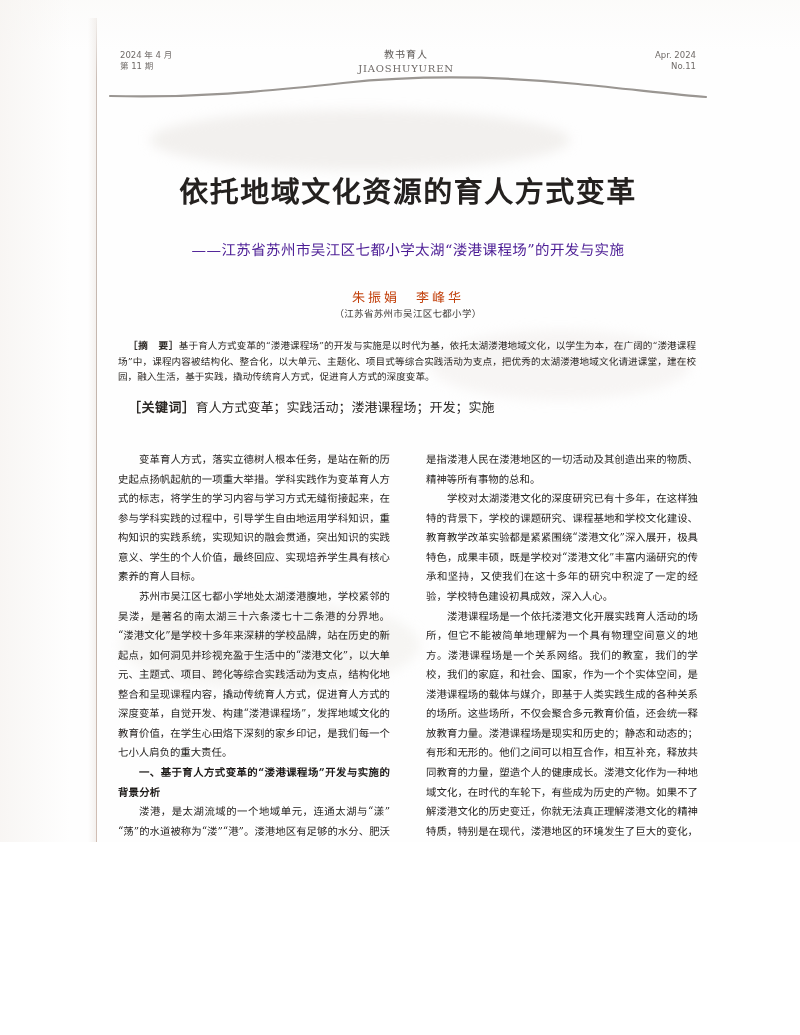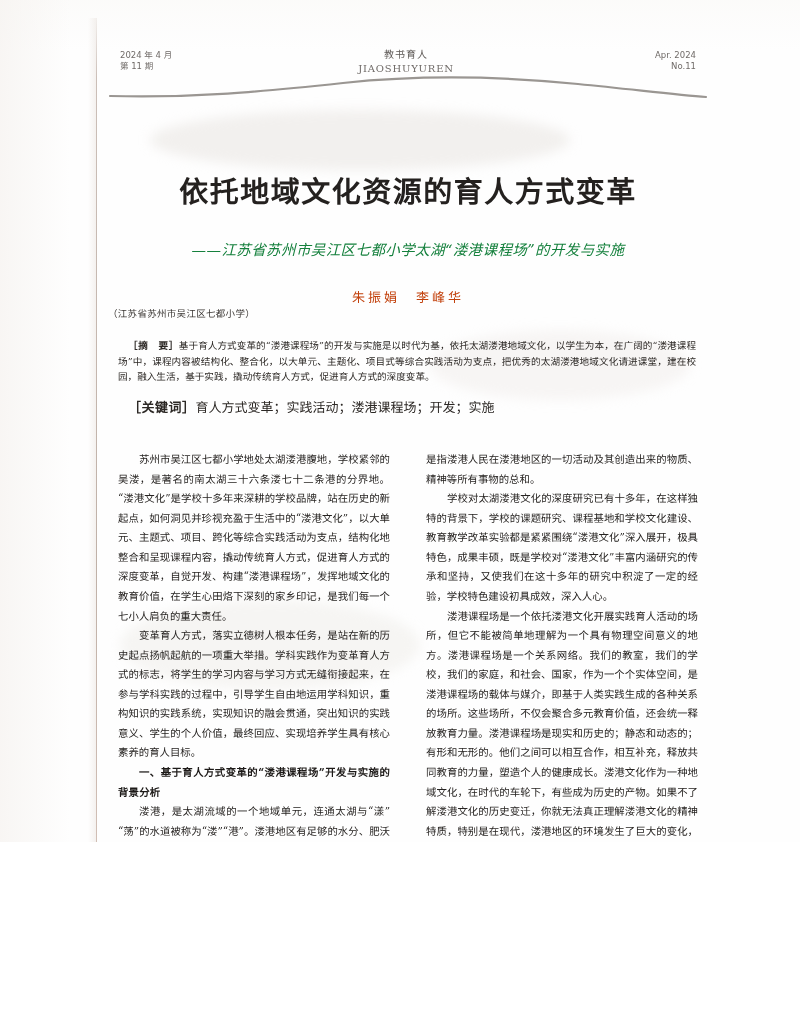--- a/index.html
+++ b/index.html
@@ -116,40 +116,39 @@
   }
   .subtitle {
     position: absolute;
     left: 0;
     top: 238px;
     width: 600px;
     text-align: center;
     font-family: "DejaVu Serif", "Liberation Serif", serif;
     font-size: 14.5px;
     letter-spacing: 0.4px;
-    color: #15803d;
-    font-style: italic;
+    color: #4c1d95;
   }
   .authors {
     position: absolute;
     left: 0;
     top: 287px;
     width: 600px;
     text-align: center;
     font-family: "DejaVu Serif", "Liberation Serif", serif;
     font-size: 13px;
     letter-spacing: 3px;
     color: #c2410c;
   }
   .affil {
     position: absolute;
     left: 0;
     top: 306px;
     width: 600px;
-    text-align: left;
+    text-align: center;
     font-size: 9.5px;
     letter-spacing: 0.3px;
     color: #3a3633;
     font-family: "DejaVu Serif", "Liberation Serif", serif;
   }
 
   
   .abstract {
     position: absolute;
     left: 10px;
@@ -272,22 +271,22 @@
     <div class="authors">朱振娟　李峰华</div>
     <div class="affil">（江苏省苏州市吴江区七都小学）</div>
 
     <div class="abstract"><span class="lbl">［摘　要］</span><span>基于育人方式变革的“溇港课程场”的开发与实施是以时代为基，依托太湖溇港地域文化，以学生为本，在广阔的“溇港课程场”中，课程内容被结构化、整合化，以大单元、主题化、项目式等综合实践活动为支点，把优秀的太湖溇港地域文化请进课堂，建在校园，融入生活，基于实践，撬动传统育人方式，促进育人方式的深度变革。</span></div>
 
     <div class="keywords"><span class="lbl">［关键词］</span><span>育人方式变革；实践活动；溇港课程场；开发；实施</span></div>
 
     <div class="cols">
 
       <div class="col col-left">
+        <p>变革育人方式，落实立德树人根本任务，是站在新的历史起点扬帆起航的一项重大举措。学科实践作为变革育人方式的标志，将学生的学习内容与学习方式无缝衔接起来，在参与学科实践的过程中，引导学生自由地运用学科知识，重构知识的实践系统，实现知识的融会贯通，突出知识的实践意义、学生的个人价值，最终回应、实现培养学生具有核心素养的育人目标。</p>
         <p>苏州市吴江区七都小学地处太湖溇港腹地，学校紧邻的吴溇，是著名的南太湖三十六条溇七十二条港的分界地。“溇港文化”是学校十多年来深耕的学校品牌，站在历史的新起点，如何洞见并珍视充盈于生活中的“溇港文化”，以大单元、主题式、项目、跨化等综合实践活动为支点，结构化地整合和呈现课程内容，撬动传统育人方式，促进育人方式的深度变革，自觉开发、构建“溇港课程场”，发挥地域文化的教育价值，在学生心田烙下深刻的家乡印记，是我们每一个七小人肩负的重大责任。</p>
-        <p>变革育人方式，落实立德树人根本任务，是站在新的历史起点扬帆起航的一项重大举措。学科实践作为变革育人方式的标志，将学生的学习内容与学习方式无缝衔接起来，在参与学科实践的过程中，引导学生自由地运用学科知识，重构知识的实践系统，实现知识的融会贯通，突出知识的实践意义、学生的个人价值，最终回应、实现培养学生具有核心素养的育人目标。</p>
         <p class="sec-head">一、基于育人方式变革的“溇港课程场”开发与实施的背景分析</p>
         <p>溇港，是太湖流域的一个地域单元，连通太湖与“漾”“荡”的水道被称为“溇”“港”。溇港地区有足够的水分、肥沃的土地，特别适合耕种，盛产水稻、小麦和油菜，养蚕业发达，水产丰富。千百年来，当地百姓安居一隅，勤于耕种，尊儒重教，民风淳朴，勇于拼搏。由此可见，“溇港文化”</p>
       </div>
 
       <div class="col col-right">
         <p style="text-indent:0">是指溇港人民在溇港地区的一切活动及其创造出来的物质、精神等所有事物的总和。</p>
         <p>学校对太湖溇港文化的深度研究已有十多年，在这样独特的背景下，学校的课题研究、课程基地和学校文化建设、教育教学改革实验都是紧紧围绕“溇港文化”深入展开，极具特色，成果丰硕，既是学校对“溇港文化”丰富内涵研究的传承和坚持，又使我们在这十多年的研究中积淀了一定的经验，学校特色建设初具成效，深入人心。</p>
         <p>溇港课程场是一个依托溇港文化开展实践育人活动的场所，但它不能被简单地理解为一个具有物理空间意义的地方。溇港课程场是一个关系网络。我们的教室，我们的学校，我们的家庭，和社会、国家，作为一个个实体空间，是溇港课程场的载体与媒介，即基于人类实践生成的各种关系的场所。这些场所，不仅会聚合多元教育价值，还会统一释放教育力量。溇港课程场是现实和历史的；静态和动态的；有形和无形的。他们之间可以相互合作，相互补充，释放共同教育的力量，塑造个人的健康成长。溇港文化作为一种地域文化，在时代的车轮下，有些成为历史的产物。如果不了解溇港文化的历史变迁，你就无法真正理解溇港文化的精神特质，特别是在现代，溇港地区的环境发生了巨大的变化，大量资源已经或正在流失。通过“溇港课程场”的开发实施，可以用丰富的手段让学生亲身实践，有助于学生深入了解家乡文化，形成正确价值观、必备品格和关键能力。学生有这样的发展需求，我们教师更要变革育人方式，以学生为主体，以核心素</p>
       </div>
 

